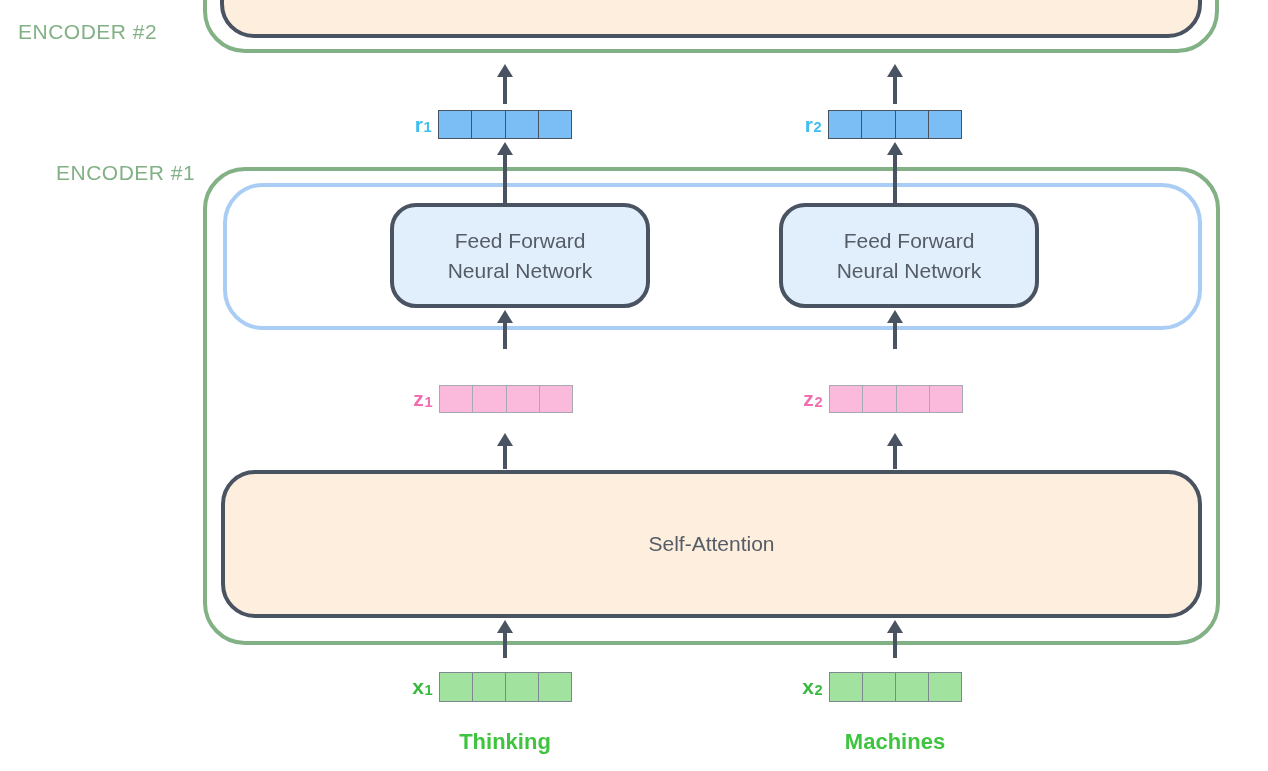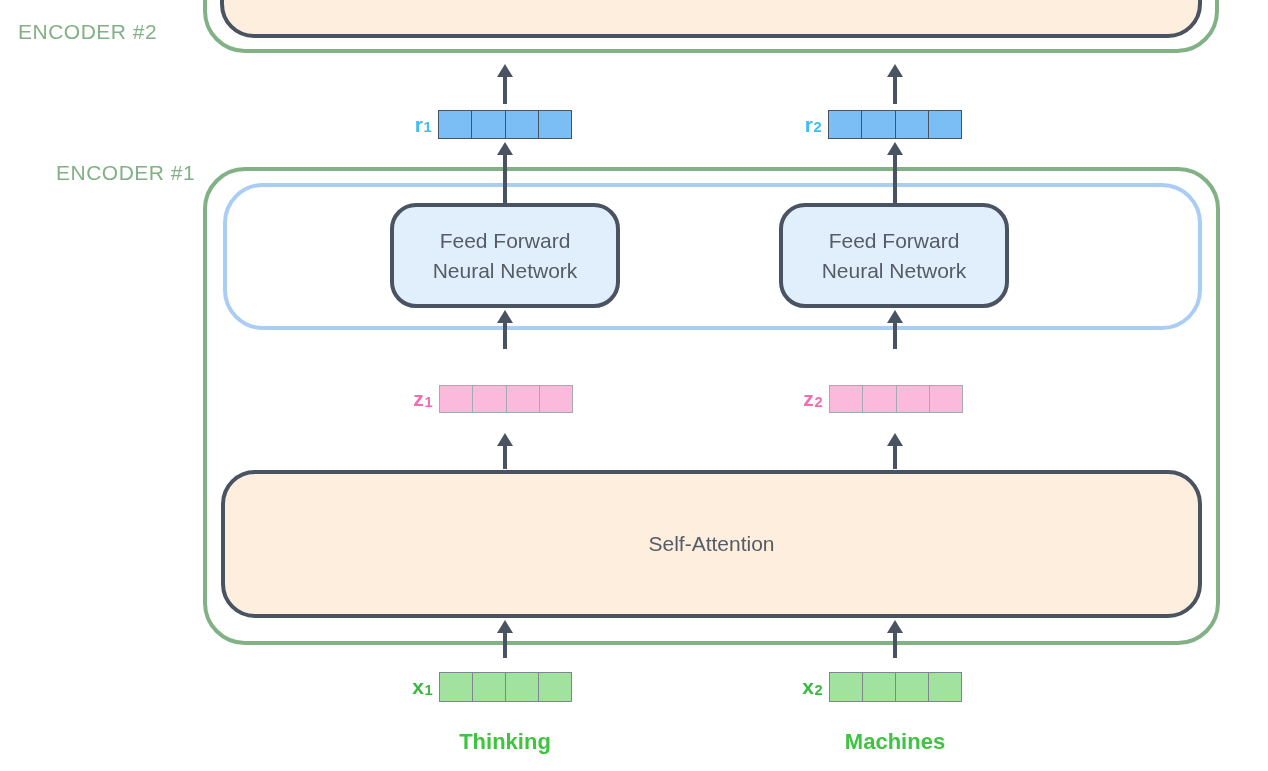--- a/index.html
+++ b/index.html
@@ -44,21 +44,21 @@
   
   .ffnn-wrap{
     position:absolute;
     left:223px;top:183px;width:979px;height:147px;
     border:4px solid var(--blue-container);
     border-radius:40px;
     background:#ffffff;
   }
   .ffnn-box{
     position:absolute;
-    width:230px;height:105px;top:203px;
+    width:260px;height:105px;top:203px;
     background:var(--ffnn-fill);
     border:4px solid var(--dark-slate);
     border-radius:26px;
     display:flex;flex-direction:column;align-items:center;justify-content:center;
     color:var(--ffnn-text);font-size:21px;line-height:1.42;
   }
   .ffnn-1{left:390px;}
   .ffnn-2{left:779px;}
   
   .arrow{position:absolute;width:0;}

